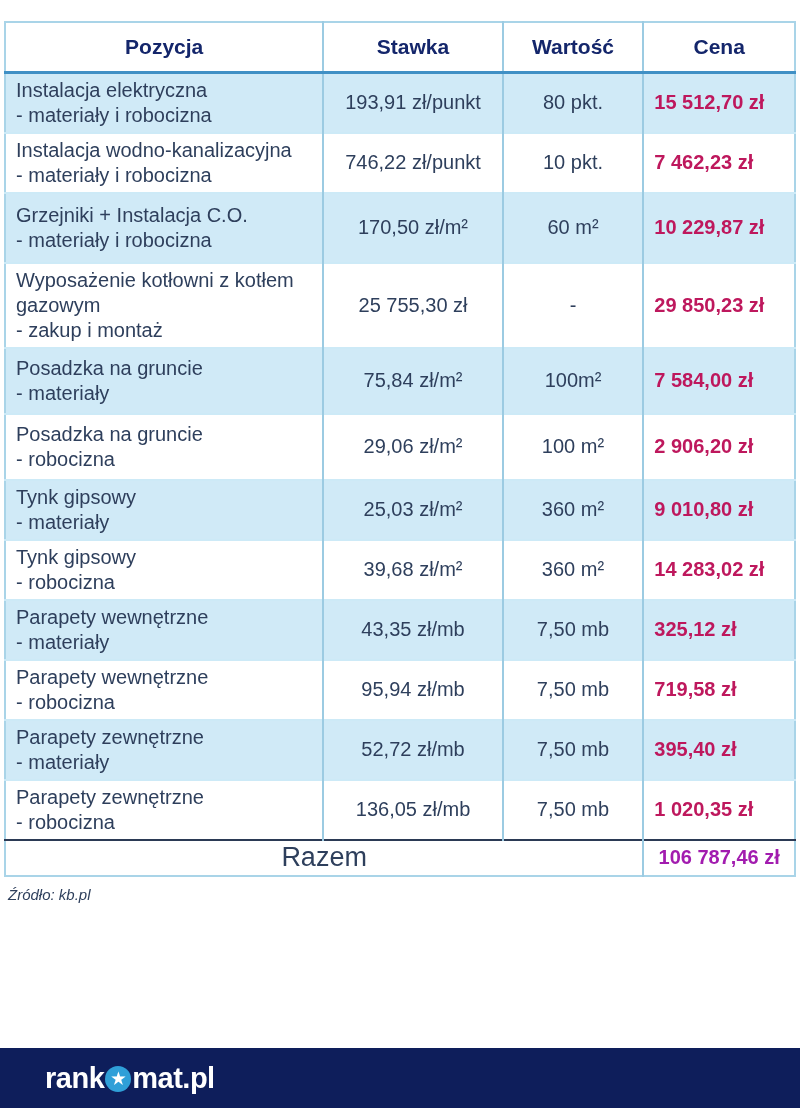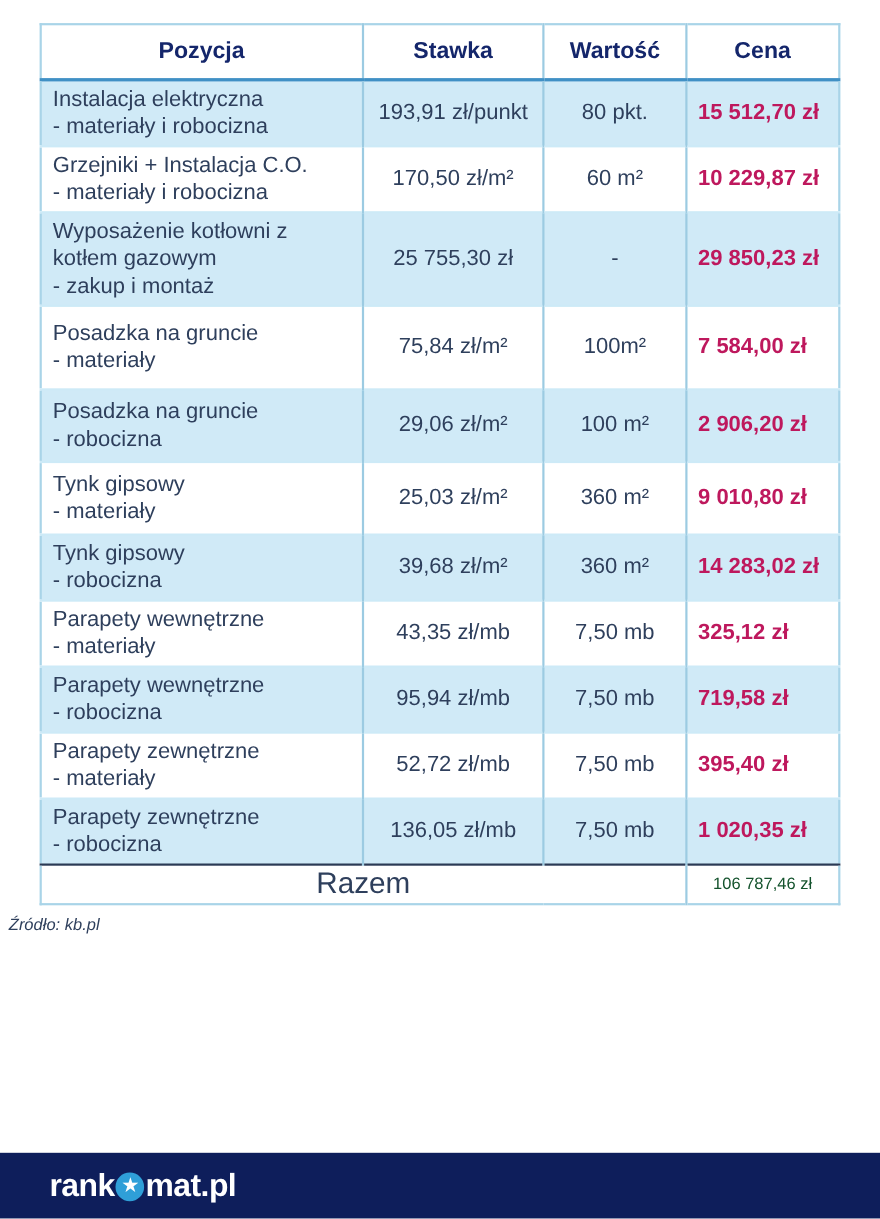--- a/index.html
+++ b/index.html
@@ -5,21 +5,21 @@
   * { margin:0; padding:0; box-sizing:border-box; }
   body { background:#ffffff; font-family:"Liberation Sans", sans-serif; }
   .page { width:800px; height:1108px; position:relative; background:#ffffff; overflow:hidden; }
 
   .header { text-align:center; padding-top:15px; }
   .title { font-size:31px; font-weight:700; color:#14266b; line-height:1.15; letter-spacing:-0.3px; }
   .subtitle { font-size:27px; font-weight:400; color:#14266b; line-height:1.18; }
 
   table.cost-table {
     border-collapse:collapse; table-layout:fixed;
-    width:728px; margin:21px auto 0 auto;
+    width:792px; margin:21px auto 0 auto;
     border:2px solid #a9d4e8;
   }
   th, td { border-left:2px solid #9ccbe2; }
   th:first-child, td:first-child { border-left:none; }
 
   thead th {
     height:50px; background:#ffffff;
     font-size:21px; font-weight:700; color:#14266b;
     text-align:center; vertical-align:middle;
     border-bottom:3px solid #4090c5;
@@ -50,21 +50,21 @@
   tbody tr:nth-child(10) td { height:55px; }
   tbody tr:nth-child(11) td { height:55px; }
   tbody tr:nth-child(12) td { height:59px; }
   tbody tr:nth-child(13) td { height:66px; }
 
   tfoot td {
     height:36px; background:#ffffff; vertical-align:middle;
     border-top:2px solid #2b3a55;
   }
   .total-label { text-align:center; font-size:27px; color:#2e3f5c; }
-  .total-value { text-align:center; font-size:15px; font-weight:400; color:#14532d; }
+  .total-value { text-align:center; font-size:20px; font-weight:700; color:#a21caf; }
 
   .source { font-style:italic; font-size:15px; color:#2e3f5c; margin:9px 0 0 8px; }
 
   .footer {
     position:absolute; left:0; bottom:0; width:800px; height:60px;
     background:#0e1e5b; display:flex; align-items:center;margin-top:31px;
   }
   .logo { margin-left:45px; display:flex; align-items:center; color:#ffffff; font-weight:700; font-size:29px; letter-spacing:-0.5px; }
   .logo-star {
     width:26px; height:26px; border-radius:50%; background:#2f9fd8;
@@ -93,20 +93,27 @@
         <th>Cena</th>
       </tr>
     </thead>
     <tbody>
       <tr>
         <td class="c-poz">Instalacja elektryczna
 - materiały i robocizna</td>
         <td class="c-num">193,91 zł/punkt</td>
         <td class="c-num">80 pkt.</td>
         <td class="c-price">15 512,70 zł</td>
+      </tr>
+      <tr>
+        <td class="c-poz">Instalacja wodno-kanalizacyjna
+- materiały i robocizna</td>
+        <td class="c-num">746,22 zł/punkt</td>
+        <td class="c-num">10 pkt.</td>
+        <td class="c-price">7 462,23 zł</td>
       </tr>
       <tr>
         <td class="c-poz">Grzejniki + Instalacja C.O.
 - materiały i robocizna</td>
         <td class="c-num">170,50 zł/m²</td>
         <td class="c-num">60 m²</td>
         <td class="c-price">10 229,87 zł</td>
       </tr>
       <tr>
         <td class="c-poz">Wyposażenie kotłowni z kotłem gazowym

